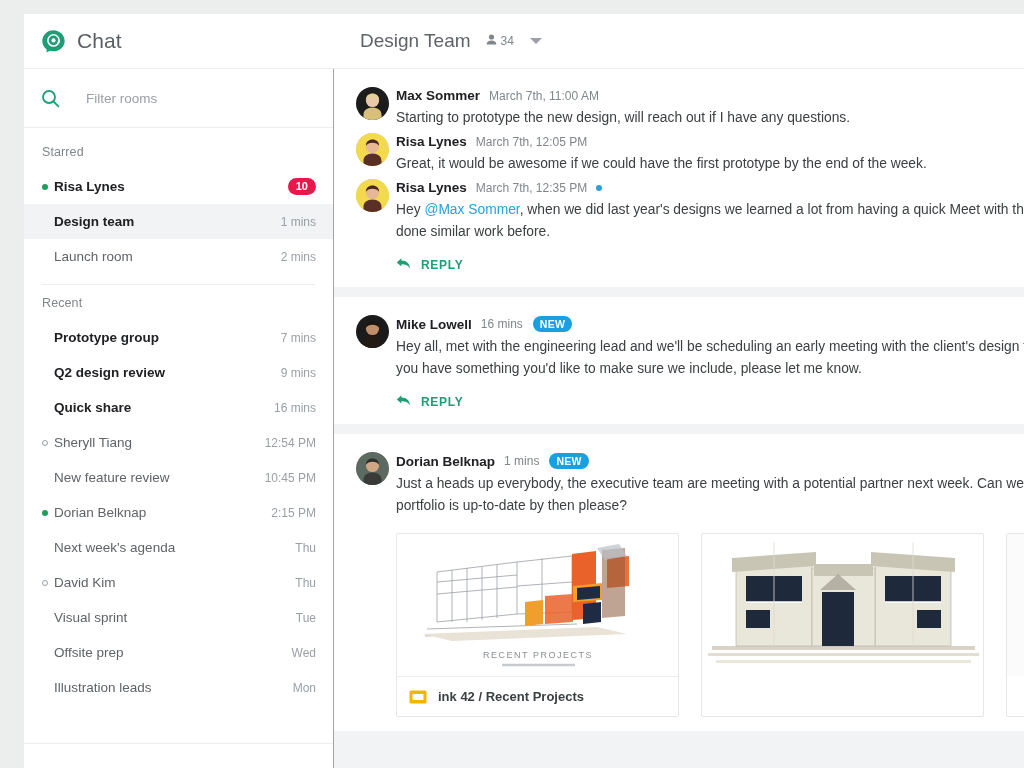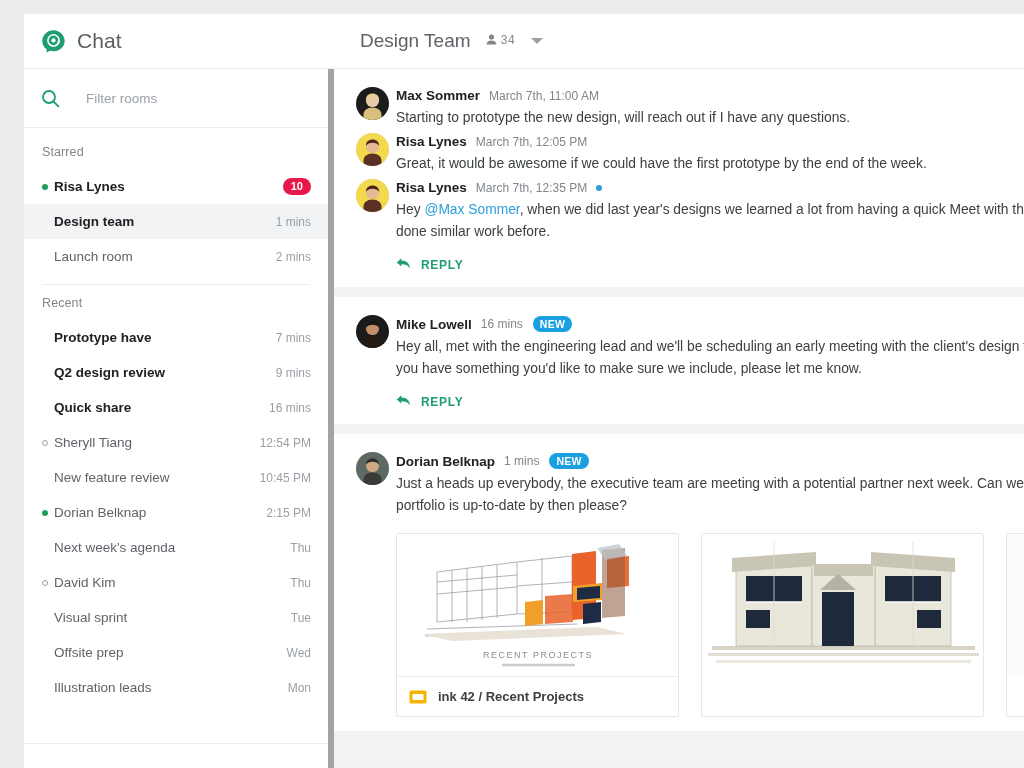--- a/index.html
+++ b/index.html
@@ -24,30 +24,30 @@
     border-bottom:1px solid #eceded;
   }
   .brand { display:flex; align-items:center; width:310px; padding-left:17px; }
   .brand-logo { width:25px; height:25px; position:relative; flex:0 0 auto; }
   .brand-title {
     margin-left:11px; font-size:21px; color:#5a5f63; letter-spacing:.1px;
     font-weight:400;
   }
   .room-head { display:flex; align-items:center; margin-left:26px; }
   .room-title { font-size:19px; color:#5f6368; font-weight:400; }
-  .members { display:flex; align-items:center; margin-left:14px; color:#80868b; font-size:12px;font-family:Liberation Mono, monospace; }
+  .members { display:flex; align-items:center; margin-left:14px; color:#80868b; font-size:12px; }
   .members .person-ico { margin-right:3px; display:block; }
   .caret { margin-left:16px; width:0;height:0;
     border-left:6px solid transparent;border-right:6px solid transparent;
     border-top:6px solid #9aa0a6; }
   
   .body { flex:1; display:flex; min-height:0; }
   .sidebar {
     width:310px; min-width:310px; background:#fff;
-    border-right:6px solid #a3a3a3;
+    border-right:1px solid #a3a3a3;
     display:flex; flex-direction:column;
     overflow:hidden;
   }
   .search {
     height:59px; min-height:59px; display:flex; align-items:center;
     padding-left:17px; border-bottom:1px solid #eceded;
   }
   .search-ico { width:19px; height:19px; flex:0 0 auto; }
   .search-input {
     border:0; outline:0; background:transparent; margin-left:26px;
@@ -186,21 +186,21 @@
           </div>
           <div class="room">
             <span class="dot-wrap"></span>
             <span class="room-name">Launch room</span>
             <span class="room-meta">2 mins</span>
           </div>
           <div class="divider"></div>
           <div class="section-label">Recent</div>
           <div class="room bold">
             <span class="dot-wrap"></span>
-            <span class="room-name">Prototype have</span>
+            <span class="room-name">Prototype group</span>
             <span class="room-meta">7 mins</span>
           </div>
           <div class="room bold">
             <span class="dot-wrap"></span>
             <span class="room-name">Q2 design review</span>
             <span class="room-meta">9 mins</span>
           </div>
           <div class="room bold">
             <span class="dot-wrap"></span>
             <span class="room-name">Quick share</span>

